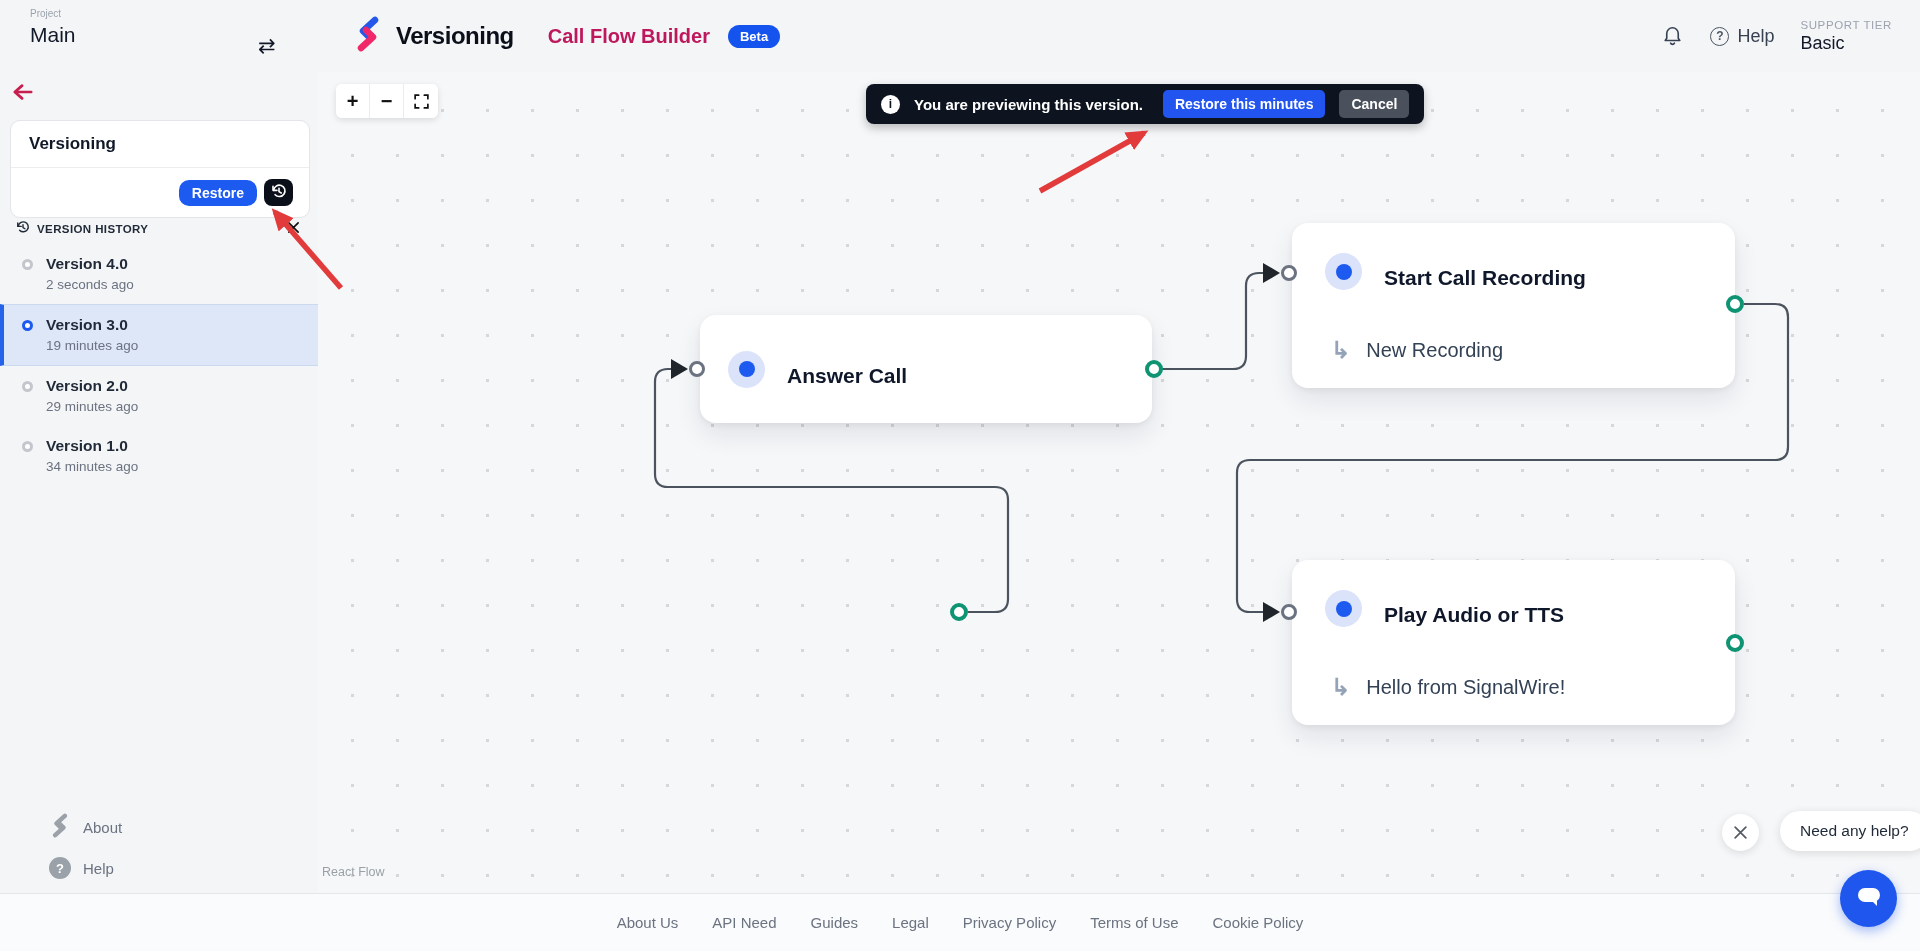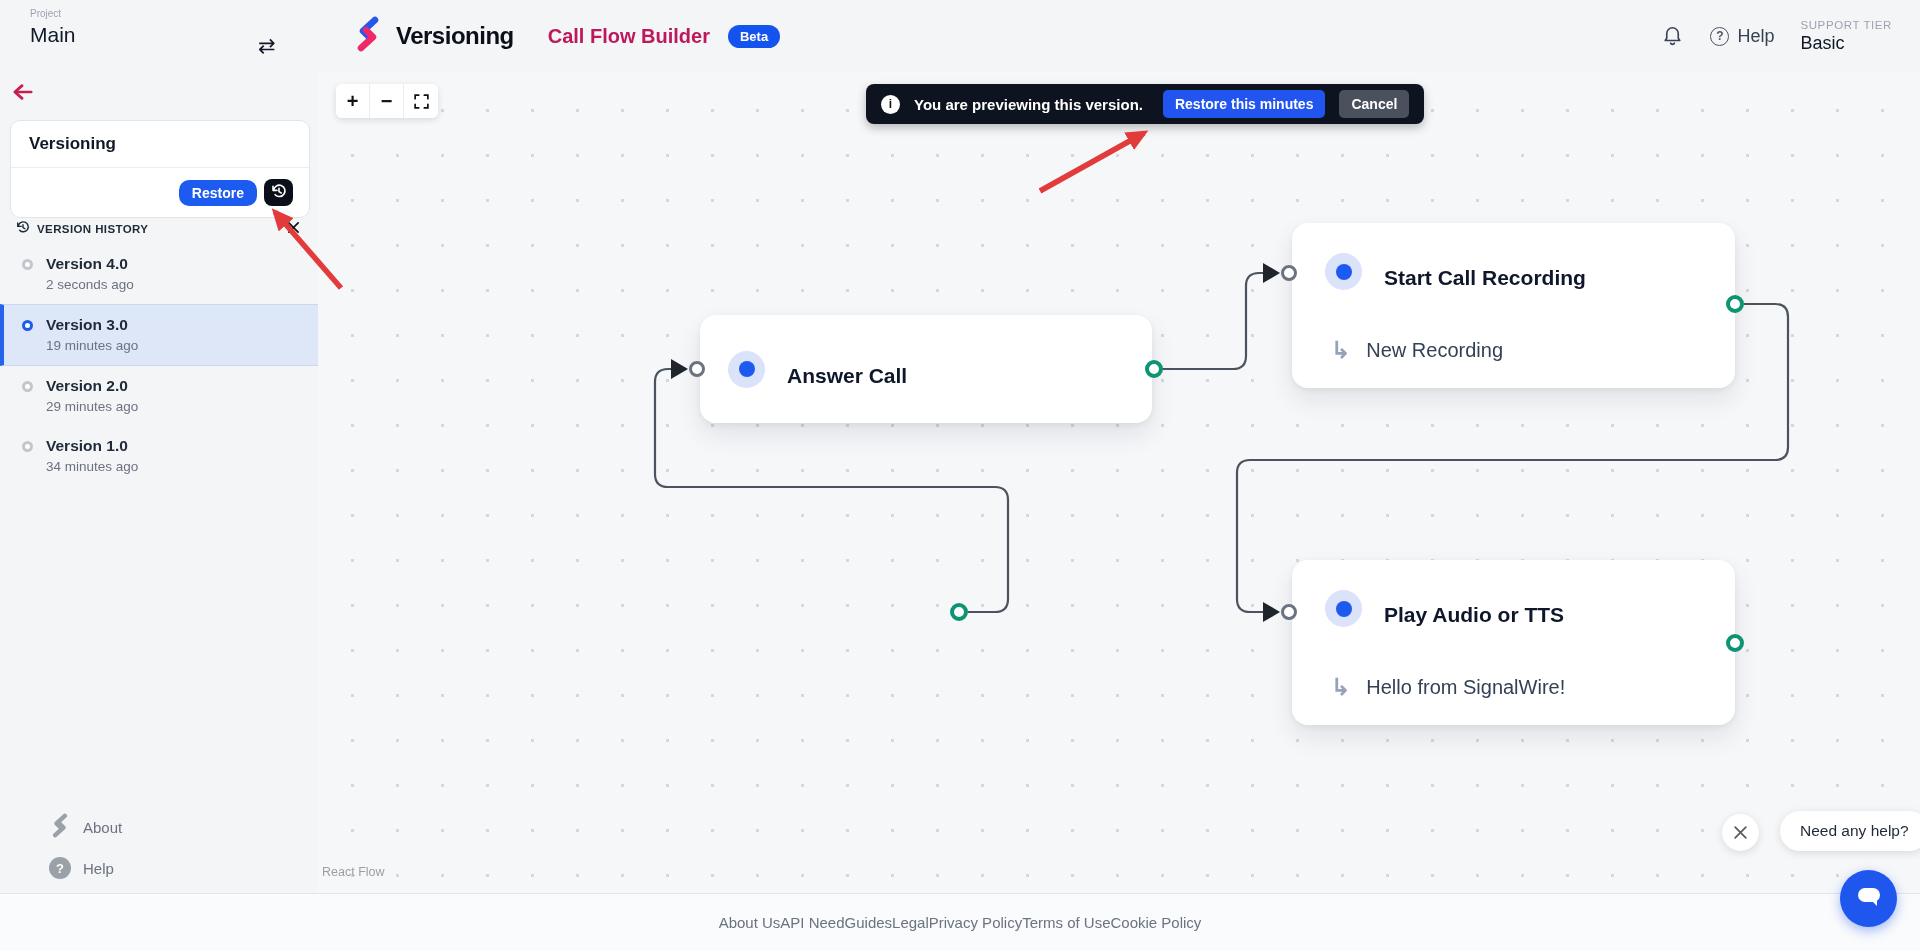--- a/index.html
+++ b/index.html
@@ -80,21 +80,21 @@
   
   .in-handle { position:absolute; display:flex; align-items:center; z-index:6; }
   .in-tri { width:0; height:0; border-top:10px solid transparent; border-bottom:10px solid transparent; border-left:17px solid #20252C; }
   .in-ring { width:16px; height:16px; border:3.2px solid #6B7280; background:#fff; border-radius:50%; margin-left:1px; }
   .out-ring { position:absolute; width:18px; height:18px; border:4px solid #0E9373; background:#fff; border-radius:50%; z-index:6; cursor:crosshair; }
 
   
   .annotations { position:absolute; left:0; top:0; width:1920px; height:951px; pointer-events:none; z-index:60; }
 
   
-  .footer { position:absolute; left:0; bottom:0; width:1920px; height:58px; background:#FAFBFC; border-top:1px solid #E4E6E9; display:flex; align-items:center; justify-content:center; z-index:8; }
+  .footer { position:absolute; left:0; bottom:0; width:1920px; height:58px; background:#FAFBFC; border-top:1px solid #E4E6E9; display:flex; align-items:center; justify-content:center; gap:34px; z-index:8; }
   .footer a { color:#6B7280; font-size:15px; text-decoration:none; cursor:pointer; }
 
   
   .help-close { position:absolute; left:1722px; top:814px; width:37px; height:37px; background:#fff; border-radius:50%; box-shadow:0 2px 8px rgba(0,0,0,0.12); display:flex; align-items:center; justify-content:center; cursor:pointer; z-index:70; color:#555B63; }
   .help-pill { position:absolute; left:1780px; top:811px; height:40px; background:#fff; border-radius:20px; box-shadow:0 2px 10px rgba(0,0,0,0.12); display:flex; align-items:center; padding:0 20px; font-size:15.5px; color:#1F2937; z-index:70; white-space:nowrap; }
   .chat-btn { position:absolute; left:1840px; top:870px; width:57px; height:57px; background:#1F57EE; border-radius:50%; display:flex; align-items:center; justify-content:center; cursor:pointer; box-shadow:0 4px 12px rgba(31,87,238,0.4); z-index:70; }
 </style>
 </head>
 <body>
 

